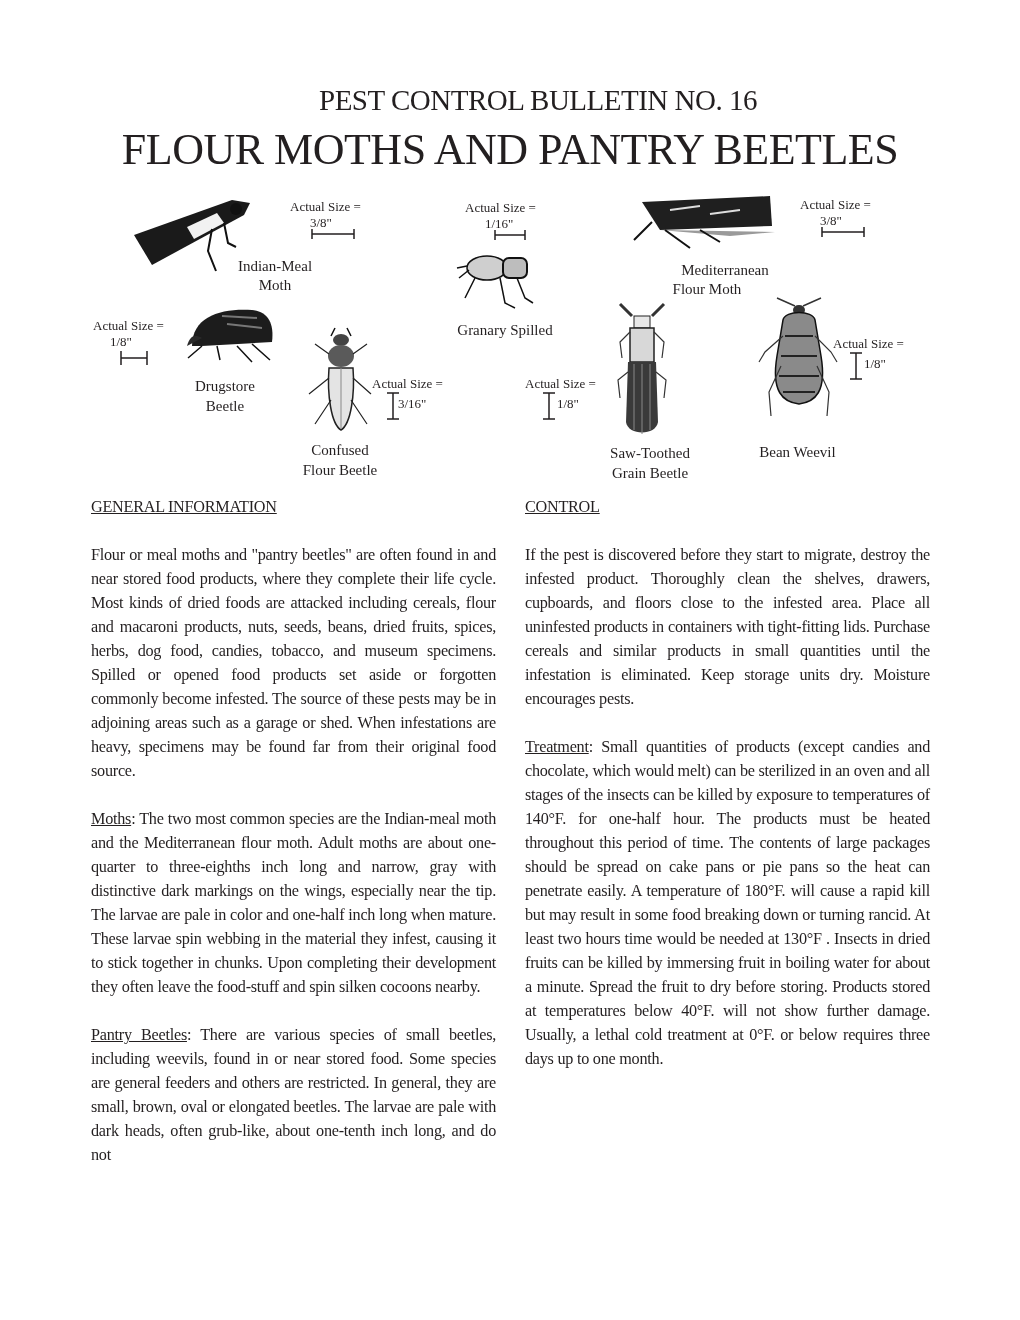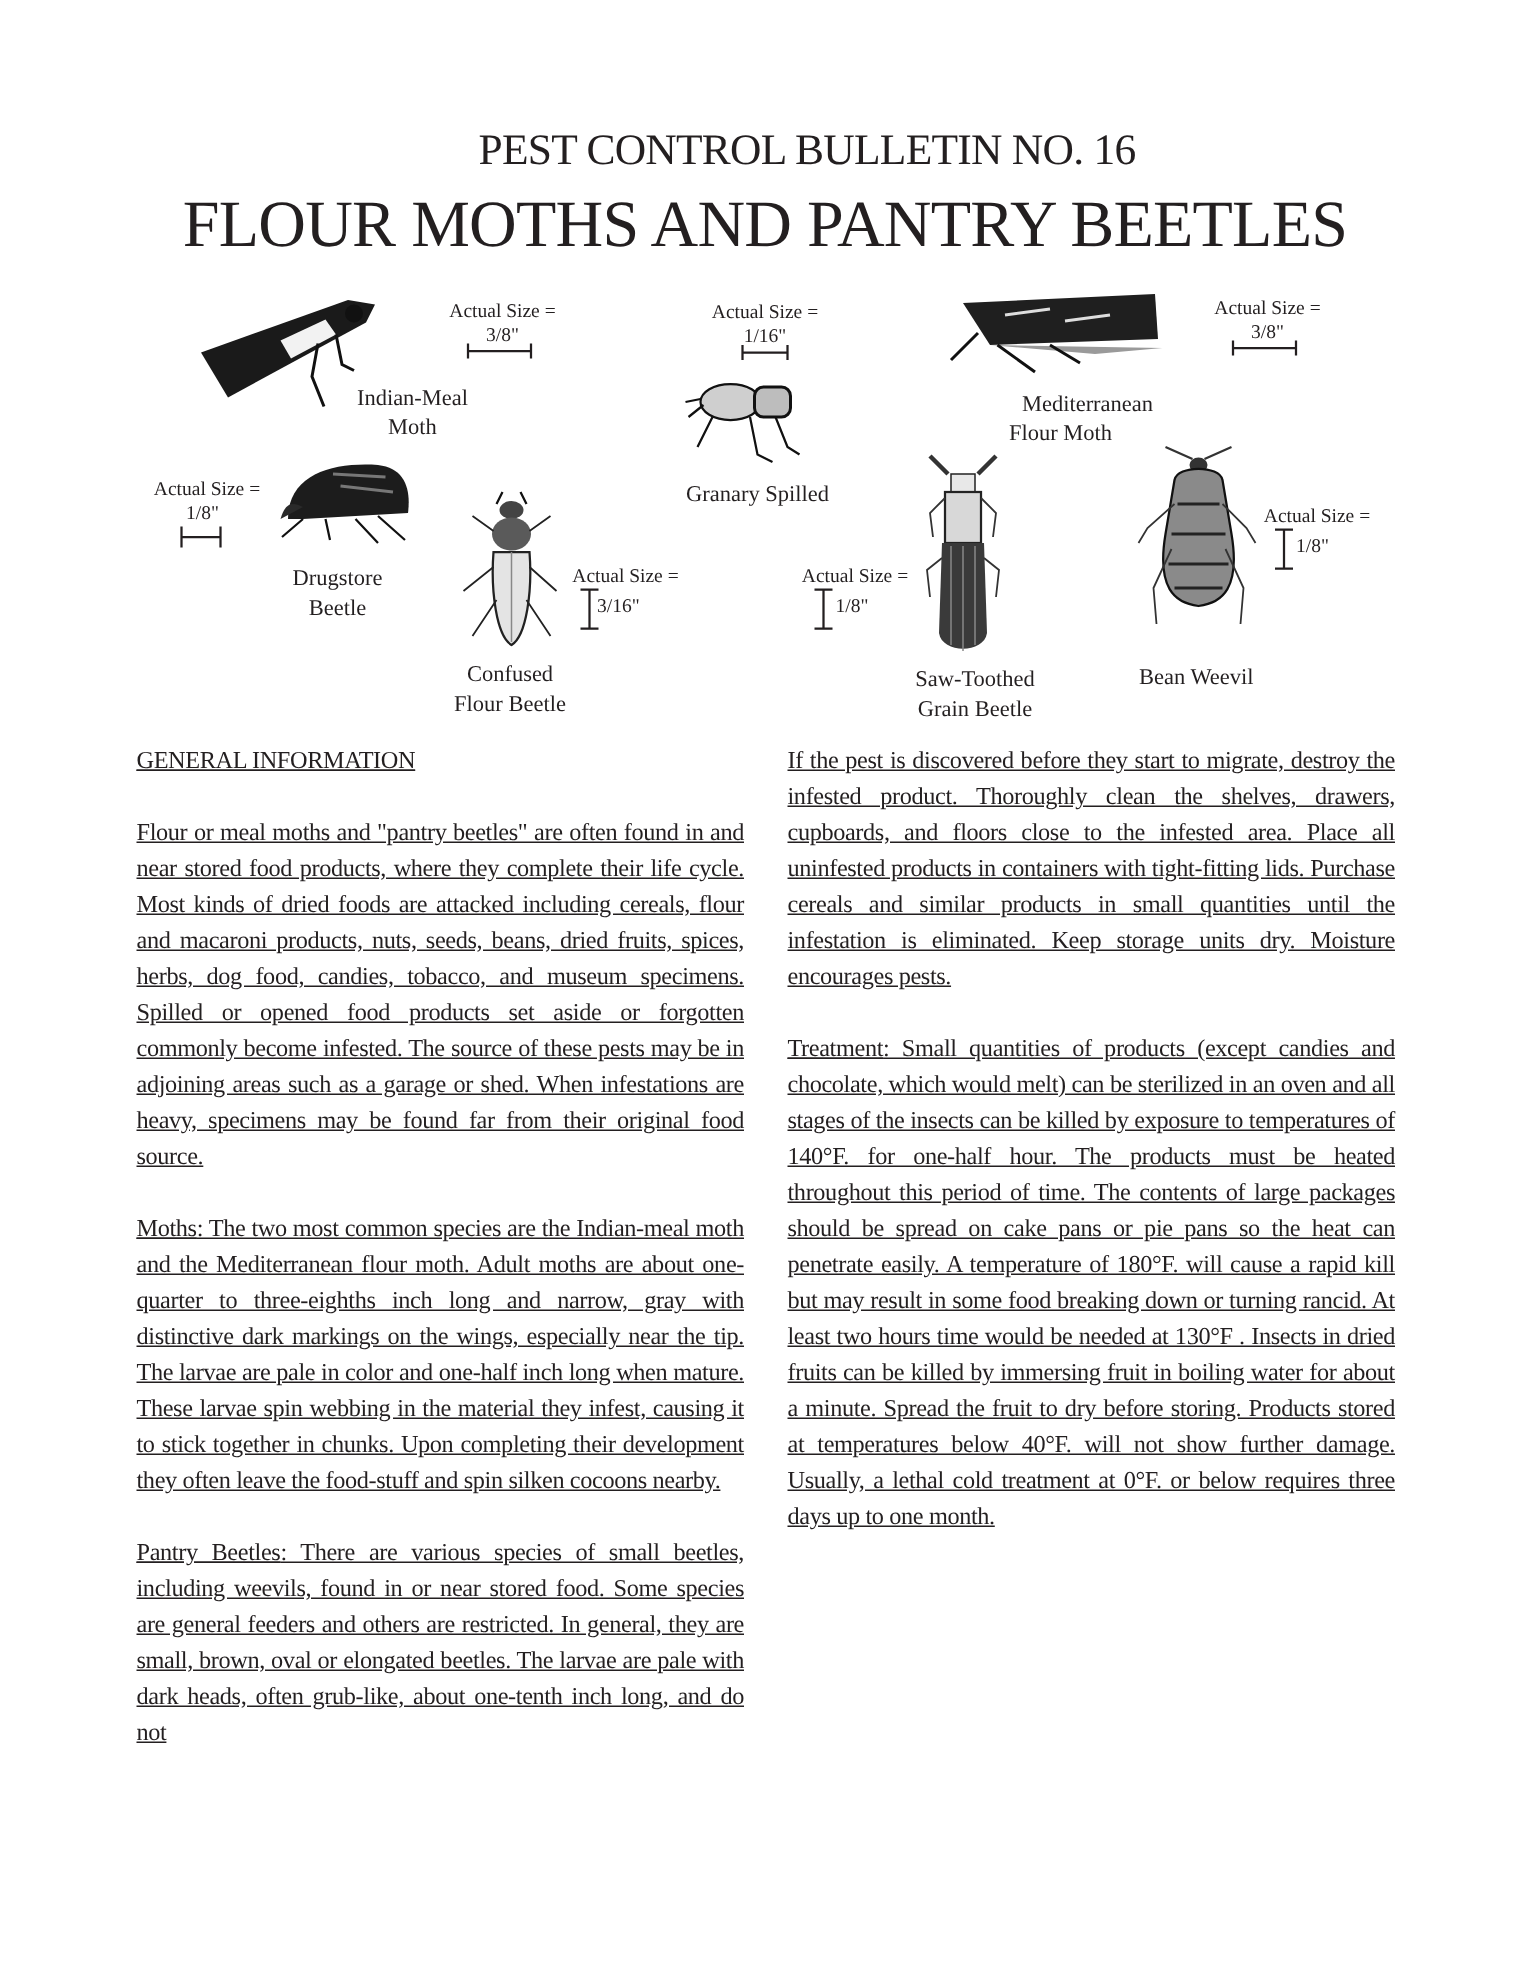--- a/index.html
+++ b/index.html
@@ -9,26 +9,25 @@
     }
     .subtitle {
       position: absolute; left: 0; width: 1020px; top: 80px; text-align: center;
       font-size: 29px; letter-spacing: -0.5px; line-height: 40px; padding-left: 28px;
     }
     .title {
       position: absolute; left: 0; width: 1020px; top: 124px; text-align: center;
       font-size: 44px; font-weight: normal; letter-spacing: -0.5px; line-height: 52px;
     }
     .cap { position: absolute; font-size: 15px; line-height: 20px; text-align: center; white-space: nowrap; }
-    .size-lbl { position: absolute; font-size: 13px; line-height: 16px; white-space: nowrap; text-align: center; }
+    .size-lbl { position: absolute; font-size: 13px; line-height: 16px; white-space: nowrap; }
     svg.bug { position: absolute; overflow: visible; }
     .col {
       position: absolute; width: 405px; font-size: 16.2px; line-height: 24px; text-align: justify;
       letter-spacing: -0.25px;
-      text-decoration: underline;
     }
     .col p { margin: 0 0 24px 0; }
     .u { text-decoration: underline; }
     .heading { text-decoration: underline; }
   </style>
 </head>
 <body>
 
 <div class="subtitle">PEST CONTROL BULLETIN NO. 16</div>
 <div class="title">FLOUR MOTHS AND PANTRY BEETLES</div>
@@ -151,15 +150,16 @@
 </div>
 
 <div class="col" style="left:91px;top:495px">
   <p><span class="heading">GENERAL INFORMATION</span></p>
   <p>Flour or meal moths and "pantry beetles" are often found in and near stored food products, where they complete their life cycle.  Most kinds of dried foods are attacked including cereals, flour and macaroni products, nuts, seeds, beans, dried fruits, spices, herbs, dog food, candies, tobacco, and museum specimens.  Spilled or opened food products set aside or forgotten commonly become infested.  The source of these pests may be in adjoining areas such as a garage or shed.  When infestations are heavy, specimens may be found far from their original food source.</p>
   <p><span class="u">Moths</span><span>:  The two most common species are the Indian-meal moth and the Mediterranean flour moth.  Adult moths are about one-quarter to three-eighths inch long and narrow, gray with distinctive dark markings on the wings, especially near the tip.  The larvae are pale in color and one-half inch long when mature.  These larvae spin webbing in the material they infest, causing it to stick together in chunks.  Upon completing their development they often leave the food-stuff and spin silken cocoons nearby.</span></p>
   <p><span class="u">Pantry Beetles</span><span>:  There are various species of small beetles, including weevils, found in or near stored food.  Some species are general feeders and others are restricted.  In general, they are small, brown, oval or elongated beetles.  The larvae are pale with dark heads, often grub-like, about one-tenth inch long, and do not</span></p>
 </div>
 
 <div class="col" style="left:525px;top:495px">
+  <p><span class="heading">CONTROL</span></p>
   <p>If the pest is discovered before they start to migrate, destroy the infested product.  Thoroughly clean the shelves, drawers, cupboards, and floors close to the infested area.  Place all uninfested products in containers with tight-fitting lids.  Purchase cereals and similar products in small quantities until the infestation is eliminated.  Keep storage units dry.  Moisture encourages pests.</p>
   <p><span class="u">Treatment</span><span>:  Small quantities of products (except candies and chocolate, which would melt) can be sterilized in an oven and all stages of the insects can be killed by exposure to temperatures of 140°F. for one-half hour.  The products must be heated throughout this period of time.  The contents of large packages should be spread on cake pans or pie pans so the heat can penetrate easily.  A temperature of 180°F. will cause a rapid kill but may result in some food breaking down or turning rancid.  At least two hours time would be needed at 130°F .  Insects in dried fruits can be killed by immersing fruit in boiling water for about a minute.  Spread the fruit to dry before storing.  Products stored at temperatures below 40°F. will not show further damage.  Usually, a lethal cold treatment at 0°F. or below requires three days up to one month.</span></p>
 </div>
 
 </body></html>

